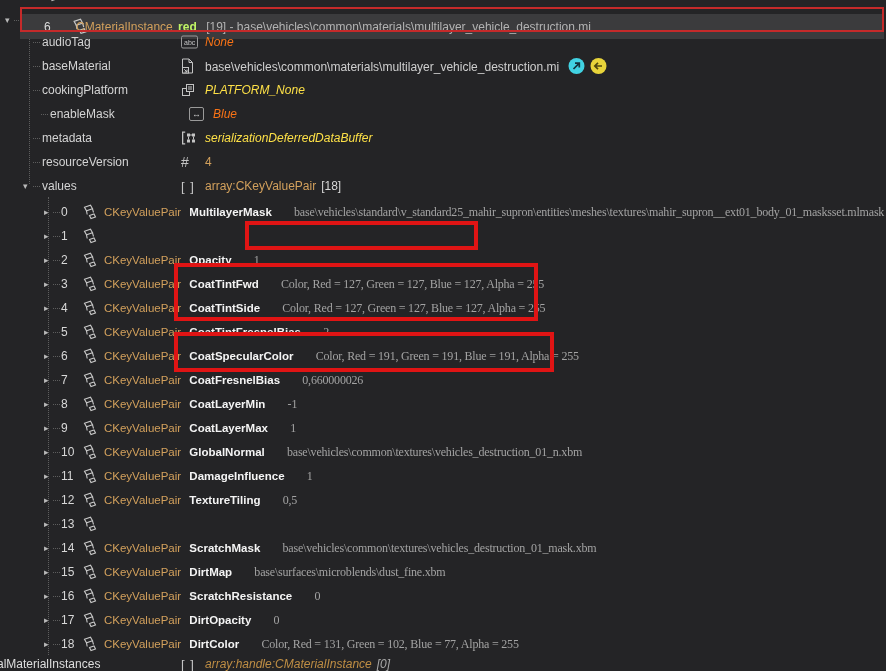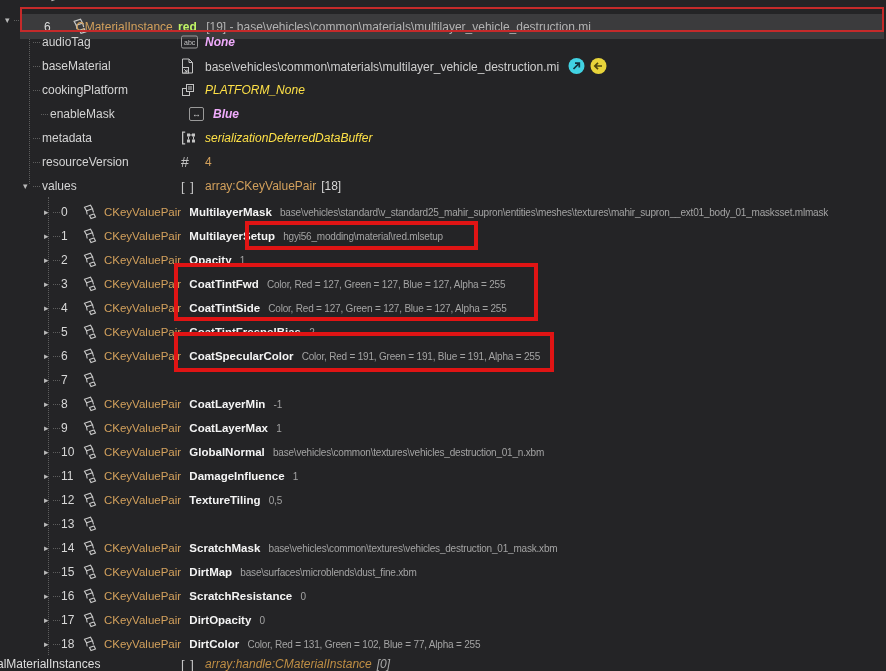--- a/index.html
+++ b/index.html
@@ -14,36 +14,36 @@
   .hdr-text{position:absolute;left:44px;top:8px;height:24px;line-height:24px;white-space:nowrap;}
   .hdr-idx{color:#dcdcdc;margin-right:22px;}
   .hdr-type{color:#d2a05c;}
   .hdr-name{color:#bef264;font-weight:700;margin-left:2px;}
   .hdr-suffix{color:#b3b3b3;margin-left:6px;}
   .hdr-ico{position:absolute;left:72px;top:11px;}
   
   .prop-label{position:absolute;left:42px;top:50%;transform:translateY(-50%);color:#d4d4d4;}
   .prop-icon{position:absolute;left:181px;top:50%;transform:translateY(-50%);color:#c4c4c4;display:flex;align-items:center;}
   .prop-val{position:absolute;left:205px;top:50%;transform:translateY(-50%);display:flex;align-items:center;}
-  .sv-italic-gray{color:#f0abfc;font-style:italic;font-weight:bold;}
+  .sv-italic-gray{color:#f97316;font-style:italic;}
   .sv-italic-orange{color:#fde047;font-style:italic;}
   .sv-orange{color:#d2a05c;}
   .sv-white{color:#cfcfcf;}
   .v-count{color:#d8d8d8;margin-left:5px;font-style:normal;}
   .actions{display:flex;gap:5px;margin-left:9px;align-items:center;}
   .icobox{display:inline-block;border:1px solid #9a9a9a;border-radius:2px;color:#c4c4c4;
           font-size:7px;line-height:9px;padding:1px 2px;letter-spacing:0;}
   .glyph{font-size:13px;color:#c4c4c4;letter-spacing:1px;}
   
   .num{position:absolute;left:61px;top:50%;transform:translateY(-50%);color:#d8d8d8;}
   .kvpic{position:absolute;left:83px;top:50%;transform:translateY(-50%);line-height:0;}
   .itext{position:absolute;left:104px;top:50%;transform:translateY(-50%);white-space:nowrap;font-size:11.5px;}
   .t-type{color:#d2a05c;}
   .t-name{color:#f4f4f4;font-weight:700;margin-left:5px;}
-  .t-val{color:#a3a3a3;margin-left:5px;font-size:10px;letter-spacing:-0.2px;}
+  .t-val{color:#a3a3a3;margin-left:19px;font-size:12px;letter-spacing:-0.2px;font-family:Liberation Serif, serif;}
   
   .foot-label{position:absolute;left:-3px;top:50%;transform:translateY(-50%);color:#dedede;}
   .foot-val{font-style:italic;color:#bf8e44;}
   .foot-count{font-style:italic;color:#a8a8a8;margin-left:5px;}
   
   .anno{position:absolute;box-sizing:border-box;pointer-events:none;z-index:9;}
   .frag{position:absolute;left:44px;top:-6px;}
 </style>
 </head>
 <body>
@@ -208,25 +208,20 @@
     <span class="tri" style="left:44px;">▸</span>
     <span class="hstub" style="left:53px;width:7px;"></span>
     <span class="num">1</span>
     <span class="kvpic">
       <svg width="15" height="16" viewBox="0 0 15 16" fill="none" stroke="#c8c8c8" stroke-width="1.1">
         <path d="M1.5 3.2 L7.5 1.2 L9.5 4.8 L3.5 6.8 Z"></path>
         <path d="M3.5 6.8 L4.2 10.5 M9.5 4.8 L10.5 8.5"></path>
         <path d="M6.5 11.5 L11 10 L12.5 13 L8 14.5 Z"></path>
       </svg>
     </span>
-    <span class="itext">
-      <span class="t-type">CKeyValuePair</span>
-      <span class="t-name">MultilayerSetup</span>
-      <span class="t-val">hgyi56_modding\material\red.mlsetup</span>
-    </span>
   </div>
 
   <div class="row item-row" style="top: 248px;">
     <span class="tri" style="left:44px;">▸</span>
     <span class="hstub" style="left:53px;width:7px;"></span>
     <span class="num">2</span>
     <span class="kvpic">
       <svg width="15" height="16" viewBox="0 0 15 16" fill="none" stroke="#c8c8c8" stroke-width="1.1">
         <path d="M1.5 3.2 L7.5 1.2 L9.5 4.8 L3.5 6.8 Z"></path>
         <path d="M3.5 6.8 L4.2 10.5 M9.5 4.8 L10.5 8.5"></path>
@@ -315,20 +310,25 @@
   <div class="row item-row" style="top: 368px;">
     <span class="tri" style="left:44px;">▸</span>
     <span class="hstub" style="left:53px;width:7px;"></span>
     <span class="num">7</span>
     <span class="kvpic">
       <svg width="15" height="16" viewBox="0 0 15 16" fill="none" stroke="#c8c8c8" stroke-width="1.1">
         <path d="M1.5 3.2 L7.5 1.2 L9.5 4.8 L3.5 6.8 Z"></path>
         <path d="M3.5 6.8 L4.2 10.5 M9.5 4.8 L10.5 8.5"></path>
         <path d="M6.5 11.5 L11 10 L12.5 13 L8 14.5 Z"></path>
       </svg>
+    </span>
+    <span class="itext">
+      <span class="t-type">CKeyValuePair</span>
+      <span class="t-name">CoatFresnelBias</span>
+      <span class="t-val">0,660000026</span>
     </span>
   </div>
 
   <div class="row item-row" style="top: 392px;">
     <span class="tri" style="left:44px;">▸</span>
     <span class="hstub" style="left:53px;width:7px;"></span>
     <span class="num">8</span>
     <span class="kvpic">
       <svg width="15" height="16" viewBox="0 0 15 16" fill="none" stroke="#c8c8c8" stroke-width="1.1">
         <path d="M1.5 3.2 L7.5 1.2 L9.5 4.8 L3.5 6.8 Z"></path>

